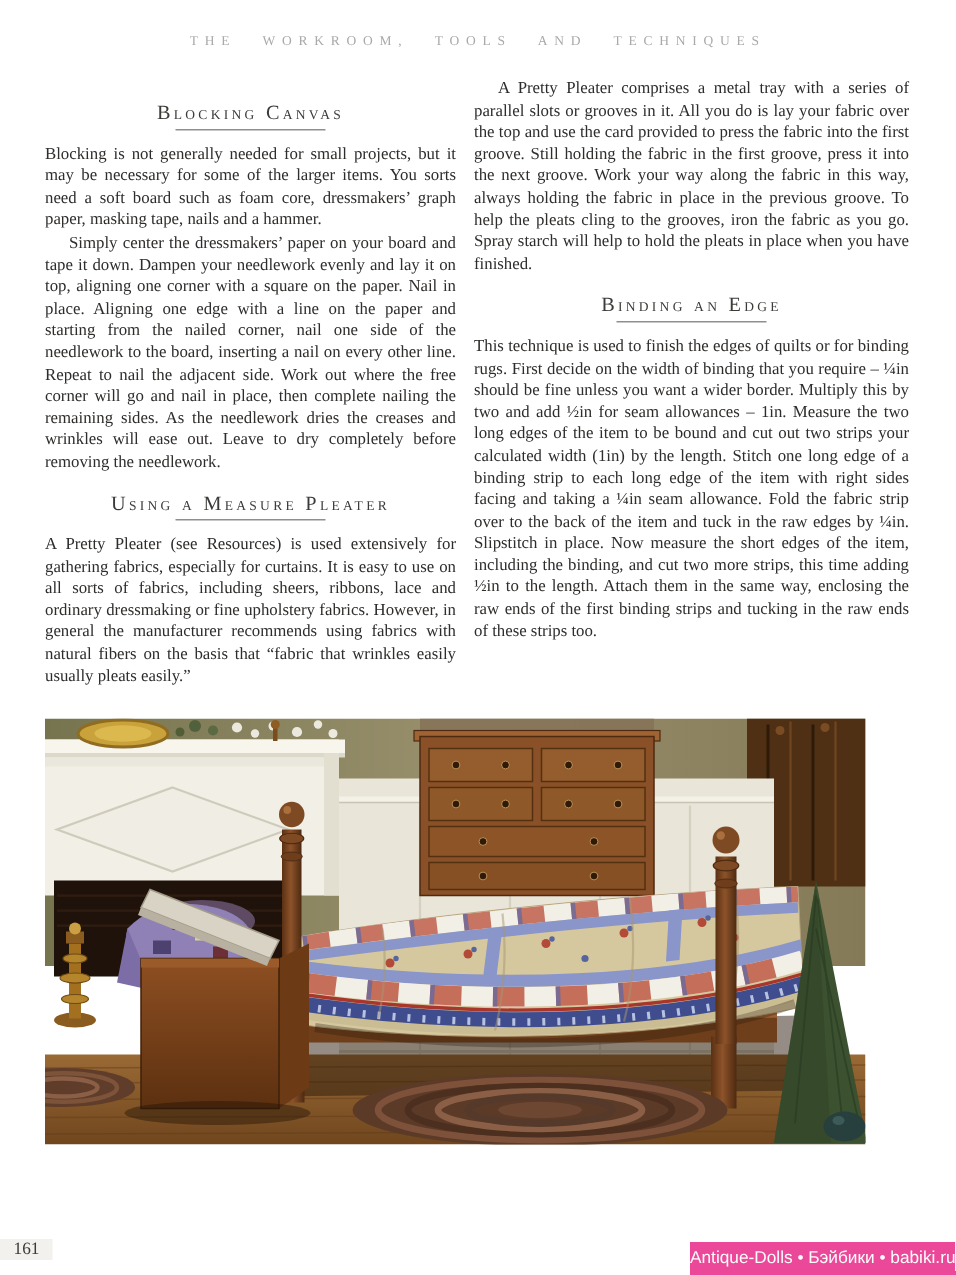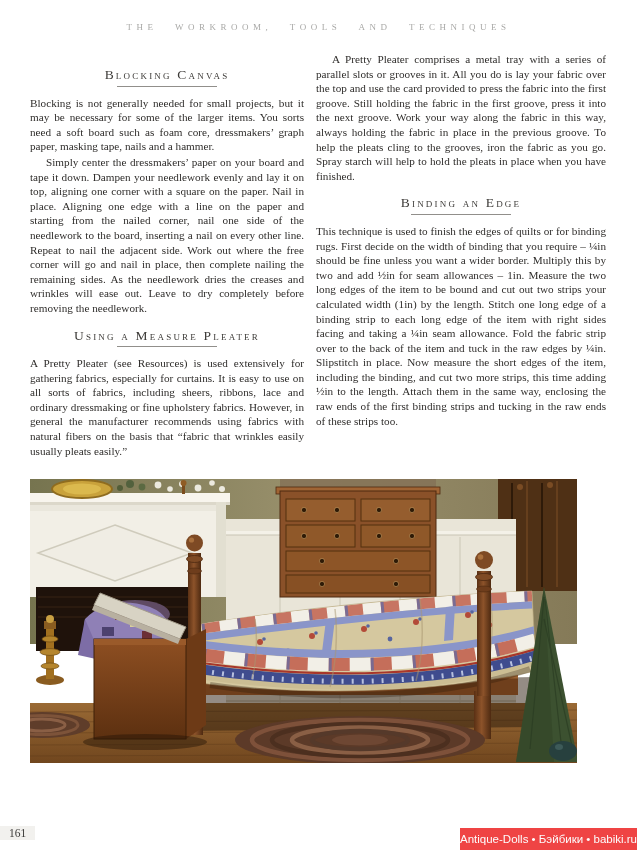--- a/index.html
+++ b/index.html
@@ -22,21 +22,21 @@
   h2.sec.first { margin-top:0; }
   .rule { width:100px; height:1px; background:#918f8b; margin:0 auto 9px; }
   p { margin:0 0 1px 0; }
   p.ind { text-indent:16px; }
   .photo-wrap { position:absolute; left:30px; top:479px; width:547px; height:284px; }
   .photo-wrap svg { display:block; }
   .page-number { position:absolute; top:791px; left:0; right:16px; text-align:left;margin-top:32px; }
   .page-number span { display:inline-block; background:#f2f1ee; padding:1px 9px; font-size:11.5px; color:#3b3a38; }
   .watermark {
     position:absolute; right:0; bottom:0; width:177px; height:22px;
-    background:#ef4444; color:#fcfcfc; font-family:"Liberation Sans", sans-serif;
+    background:#ec4899; color:#fcfcfc; font-family:"Liberation Sans", sans-serif;
     font-size:11.5px; line-height:22px; text-align:center; white-space:nowrap;margin-top:48px;
   }
 </style>
 </head>
 <body>
 
 <div class="page">
 
   <div class="running-header">THE WORKROOM, TOOLS AND TECHNIQUES</div>
 

